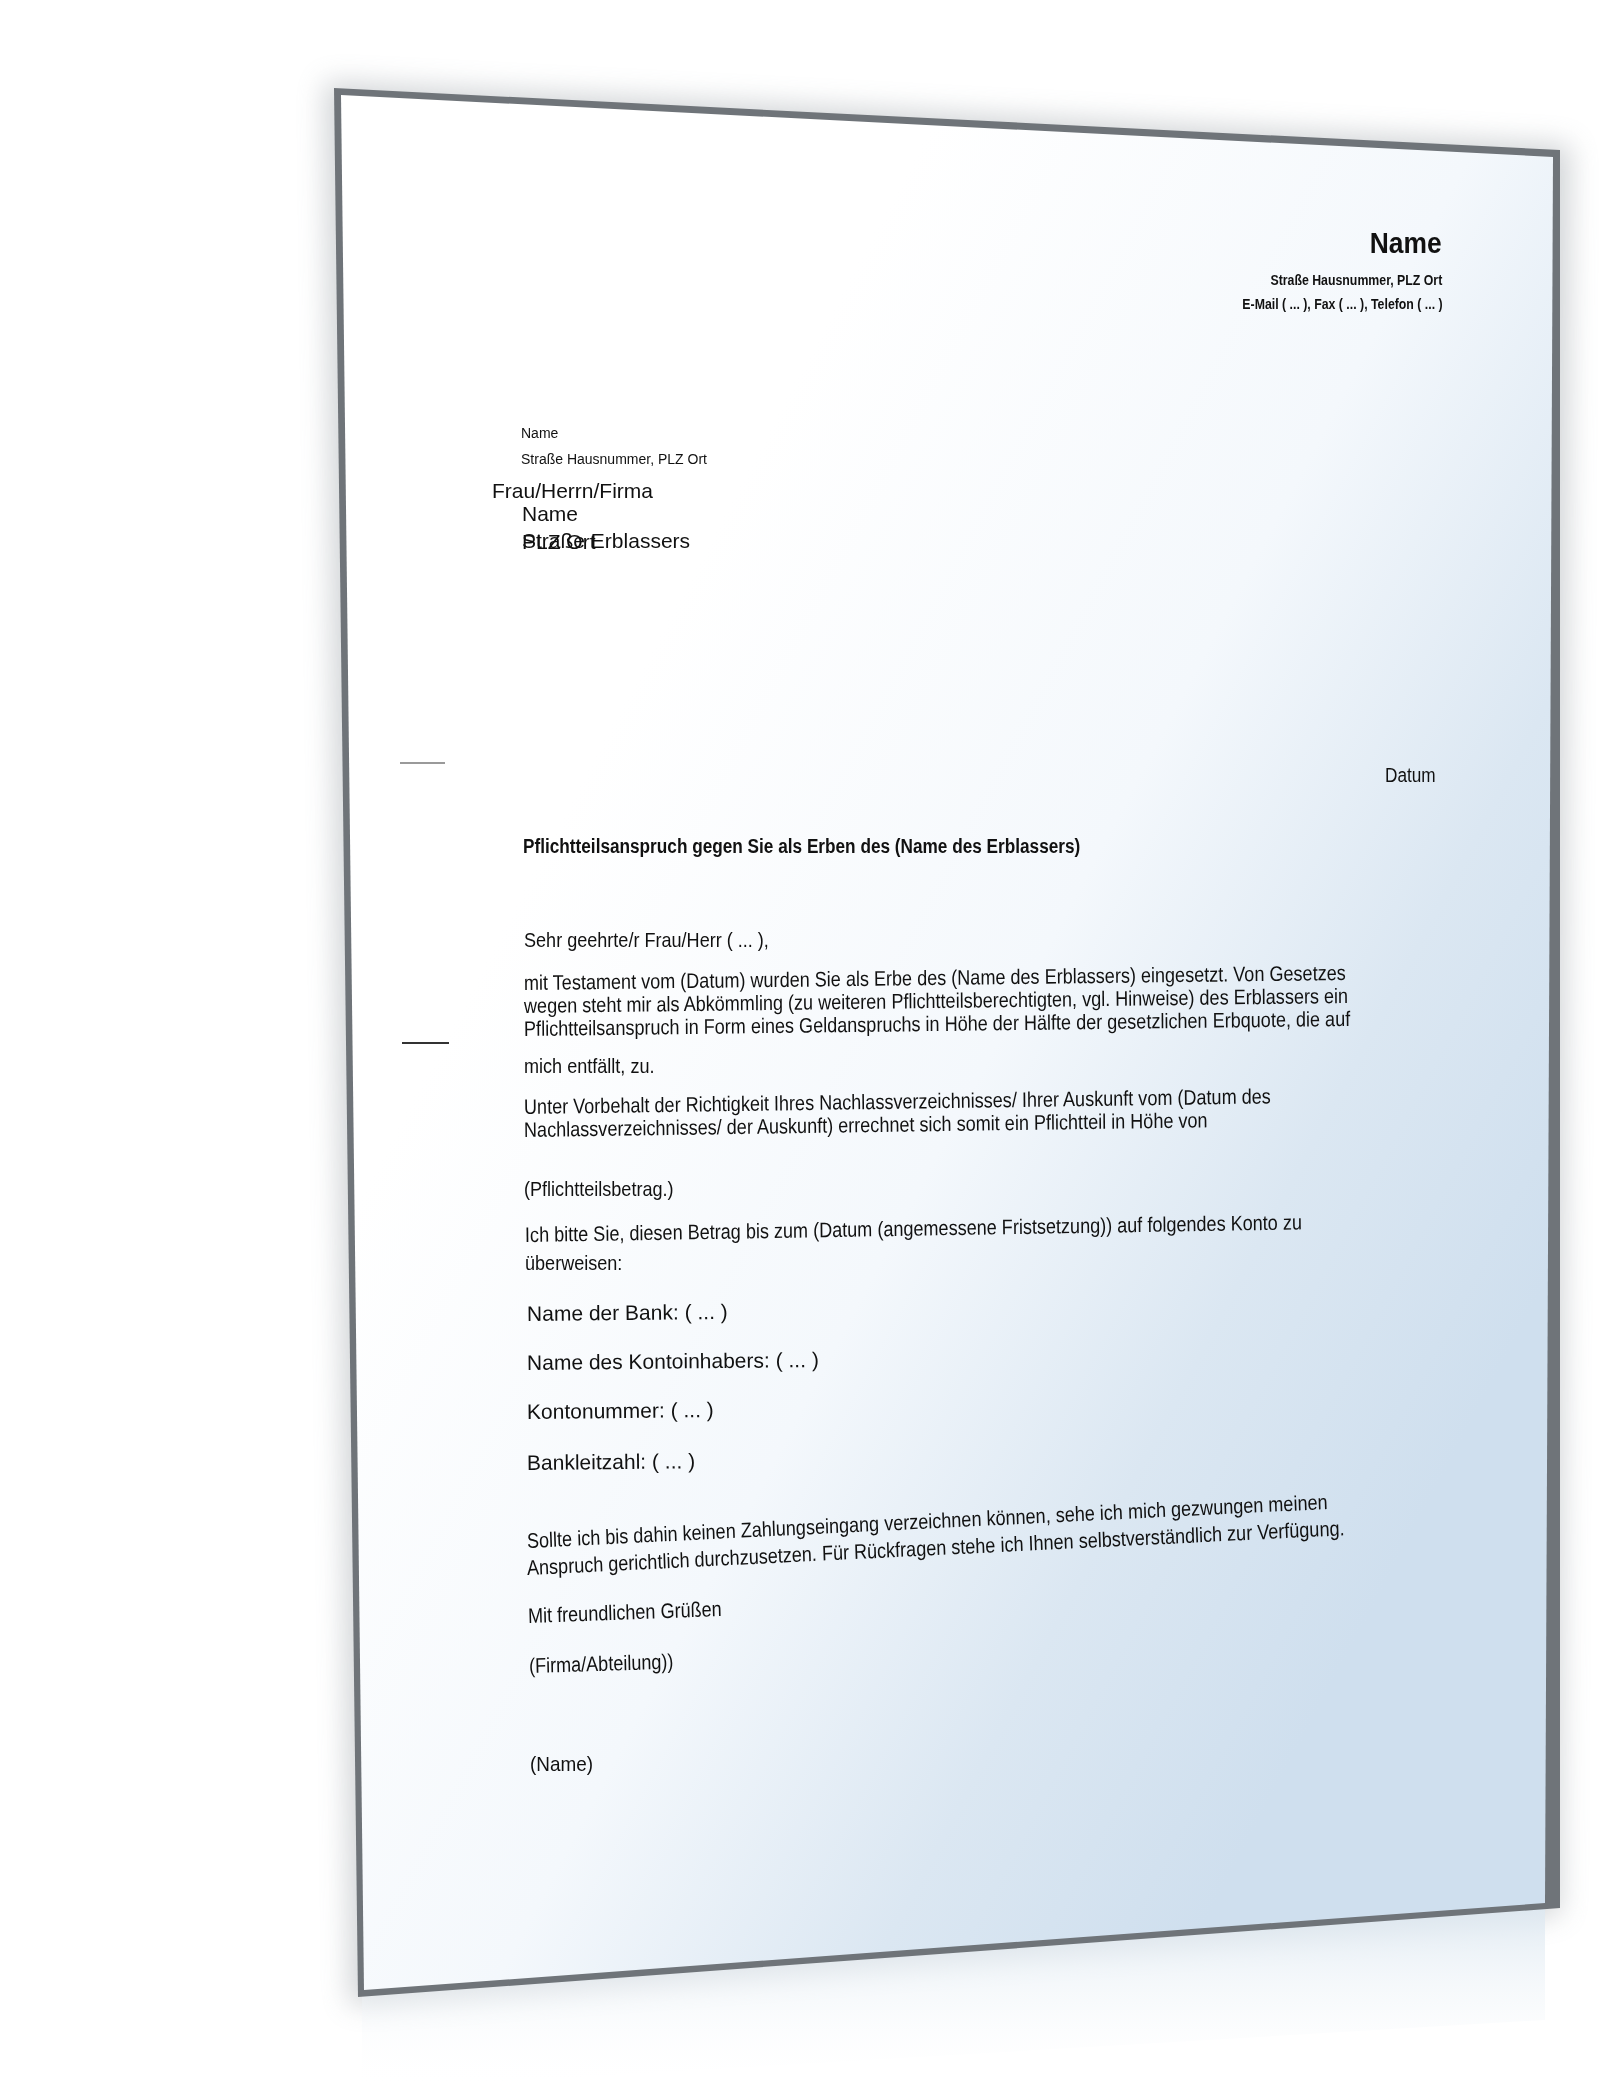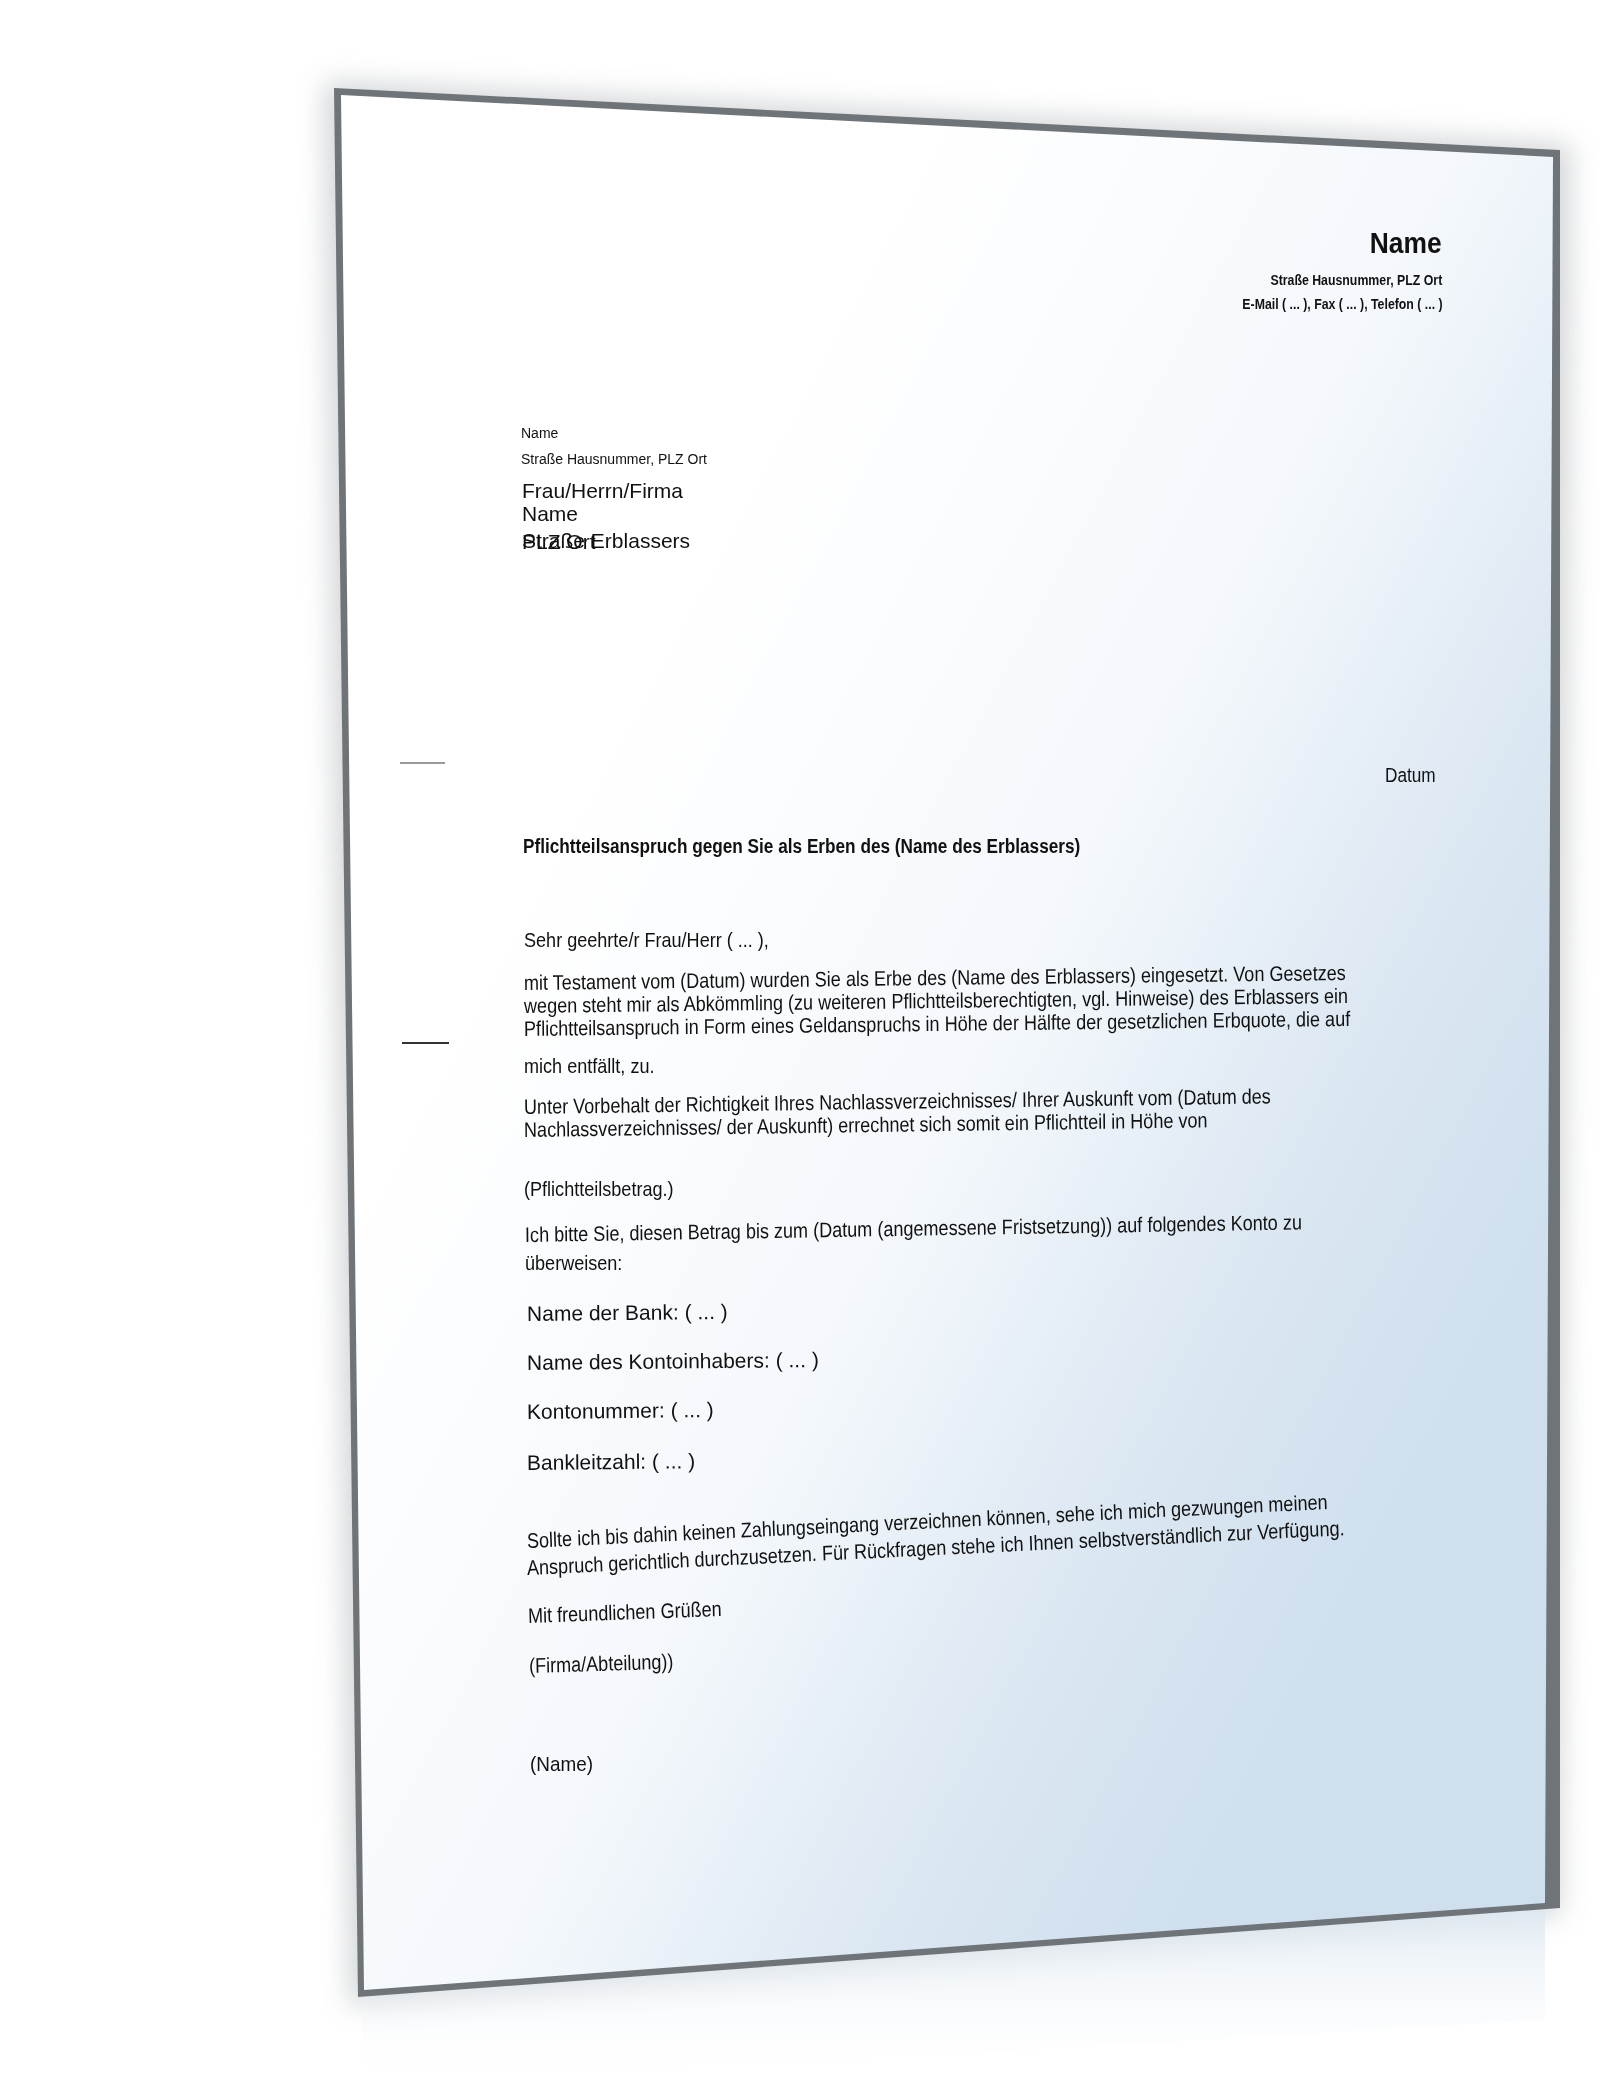--- a/index.html
+++ b/index.html
@@ -48,21 +48,21 @@
 <div class="fold" style="left:402px; top:1042px; width:47px; background:#333;"></div>
 
 <div class="t hdr-name">Name</div>
 <div class="t hdr-small" style="right:158px; top:273px;">Straße Hausnummer, PLZ Ort</div>
 <div class="t hdr-small" style="right:157px; top:297px;">E-Mail ( ... ), Fax ( ... ), Telefon ( ... )</div>
 
 <div class="t sender" style="left:521px; top:426px;">Name</div>
 <div class="t sender" style="left:521px; top:452px;">Straße Hausnummer, PLZ Ort</div>
 
 <div>
-  <div class="t recip" style="left:522px; top:480px;">Frau/Herrn/Firma</div>
+  <div class="t recip" style="left:492px; top:480px;">Frau/Herrn/Firma</div>
   <div class="t recip" style="left:522px; top:503px;">Name</div>
   <div class="t recip" style="left:522px; top:530px;">Straße Erblassers</div>
   <div class="t recip" style="left:522px; top:531px;">PLZ Ort</div>
 </div>
 
 <div class="t body" style="left:1385px; top:765px; font-size:20px; transform:scaleX(0.86);">Datum</div>
 
 <div class="t subj" style="left:523px; top:836px; transform:scaleX(0.86);">Pflichtteilsanspruch gegen Sie als Erben des (Name des Erblassers)</div>
 
 <div class="t body" style="left:524px; top:929px; transform:scaleX(0.86);">Sehr geehrte/r Frau/Herr ( ... ),</div>

